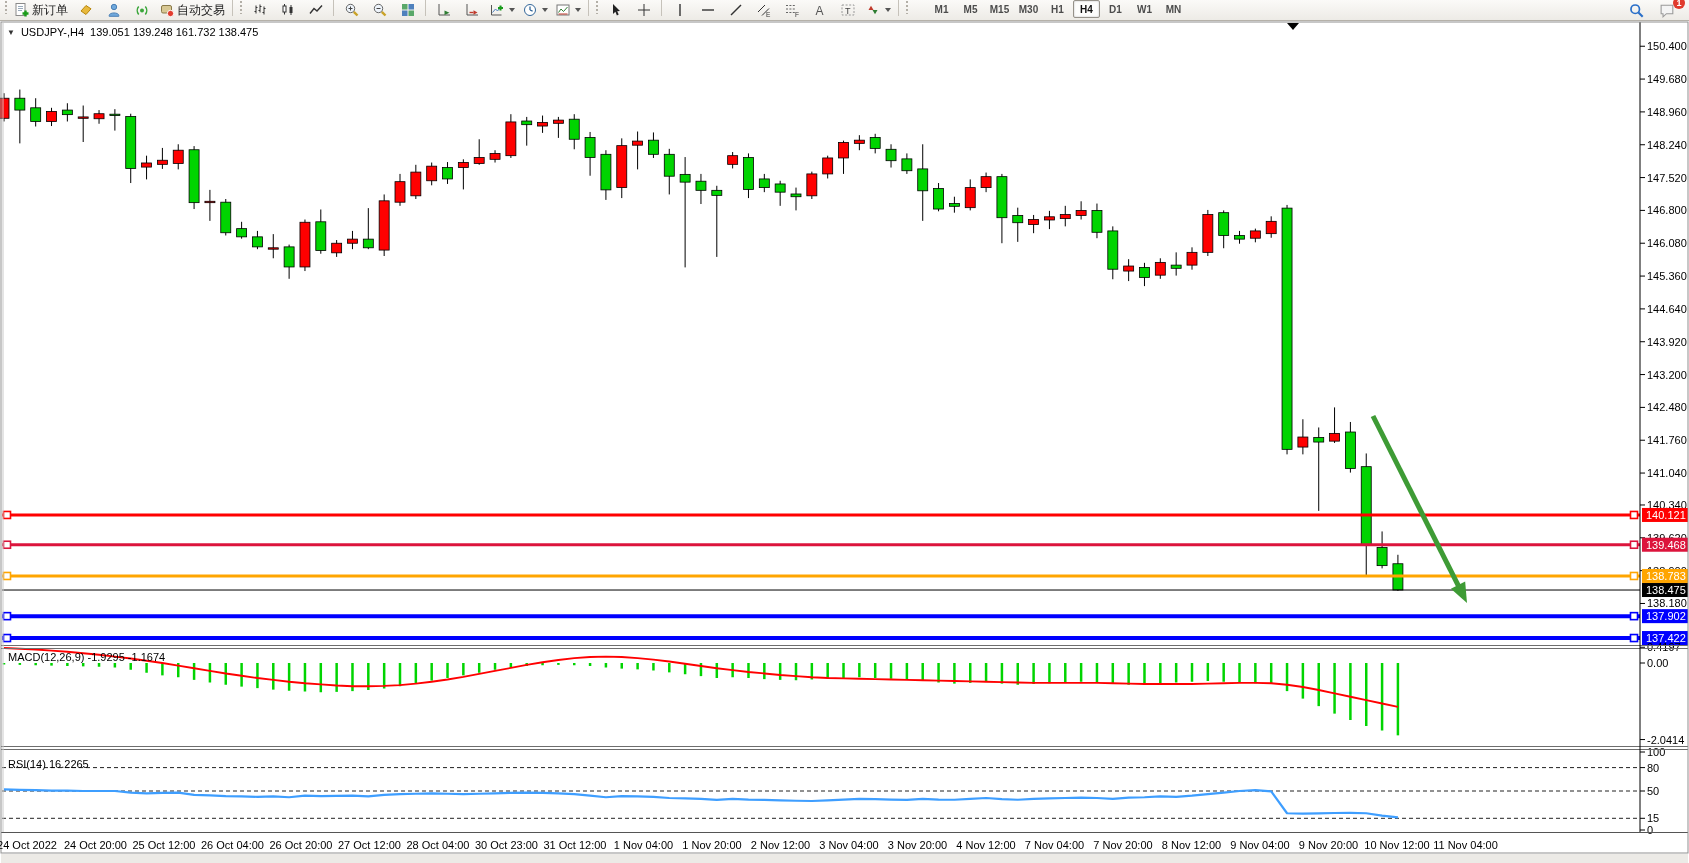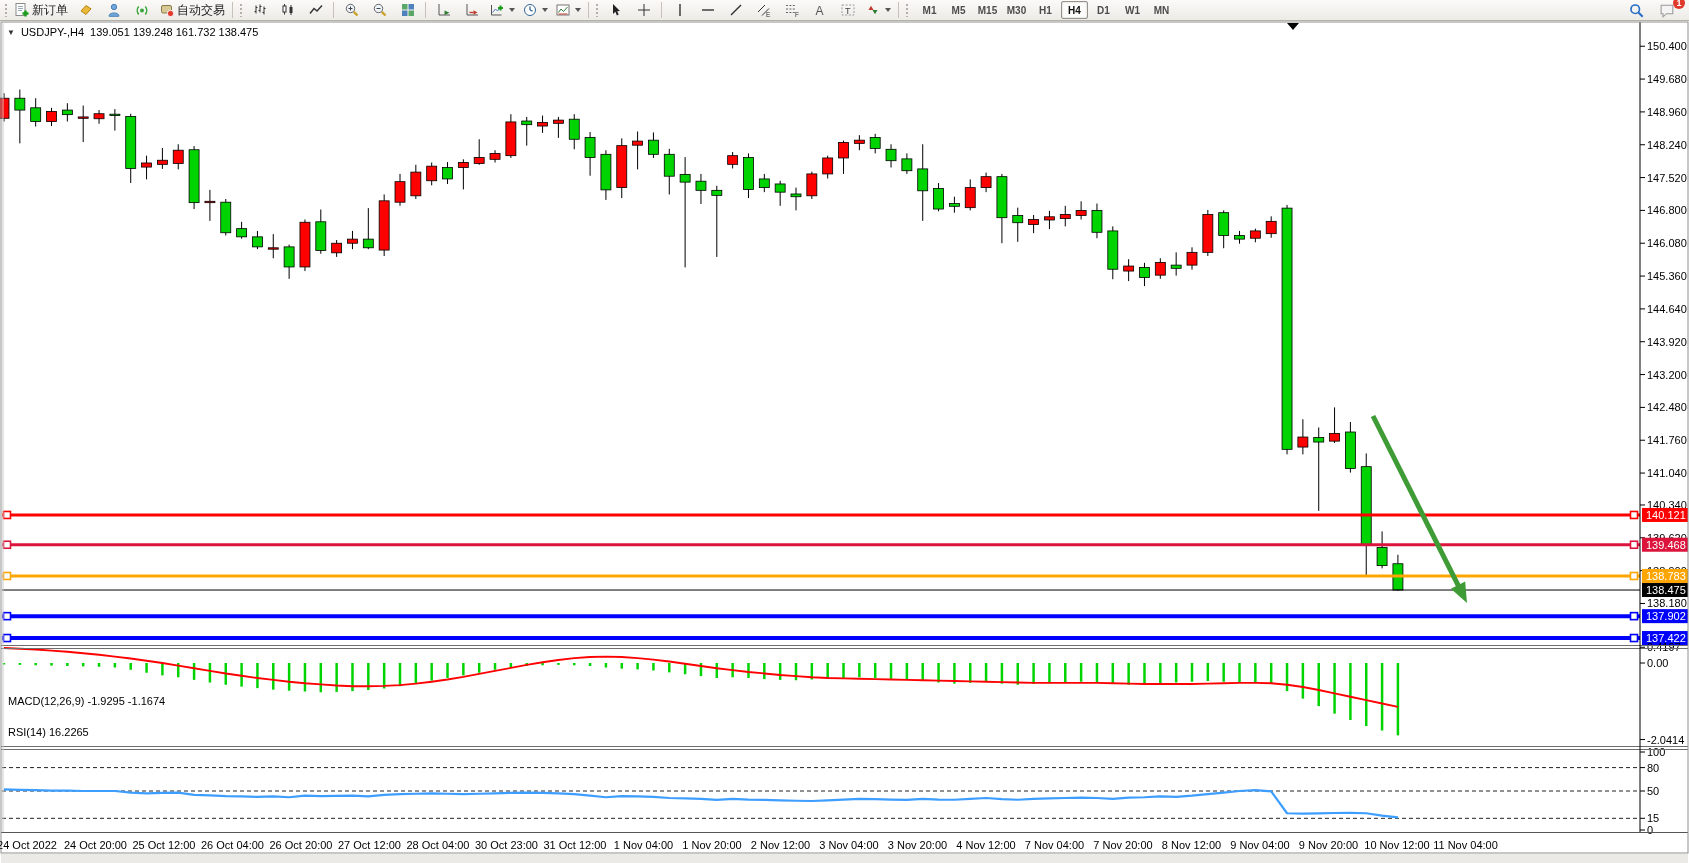--- a/index.html
+++ b/index.html
@@ -1,26 +1,26 @@
 <!DOCTYPE html>
 <html><head>
 <meta charset="utf-8">
 <style>
   html,body{margin:0;padding:0;background:#e8e6e2;font-family:"Liberation Sans",sans-serif;}
   #app{position:relative;width:1689px;height:863px;background:#fff;overflow:hidden;}
   
-  #toolbar{position:absolute;left:0;top:0;width:1689px;height:21px;display:flex;align-items:center;
+  #toolbar{position:absolute;left:0;top:0;width:1689px;height:21px;display:flex;align-items:flex-start;
     background:linear-gradient(#fbfaf8,#edebe6);border-bottom:1px solid #b5b1a9;padding:0 2px;box-sizing:border-box;gap:1px;}
   .tb{height:18px;min-width:21px;display:flex;align-items:center;justify-content:center;gap:2px;
     border:1px solid transparent;border-radius:2px;padding:0 2px;cursor:default;}
   .tb-label{font-size:12px;color:#222;white-space:nowrap;}
   .sep{width:1px;height:16px;background:#c6c2ba;margin:0 3px;}
   .grip{width:4px;height:14px;margin:0 2px;background-image:radial-gradient(#b3afa7 36%,transparent 37%);background-size:4px 4px;}
   .dd{width:0;height:0;border-left:3px solid transparent;border-right:3px solid transparent;border-top:4px solid #555;margin-left:2px;}
-  .tf-wrap{display:flex;align-items:center;gap:2px;margin-left:4px;}
+  .tf-wrap{display:flex;align-items:center;gap:2px;margin-left:16px;}
   .tf{min-width:25px;height:16px;display:flex;align-items:center;justify-content:center;
     font-size:10px;font-weight:bold;color:#4c4c4c;border:1px solid transparent;border-radius:2px;}
   .tf.active{background:#fdfdfc;border:1px solid #96928a;box-shadow:inset 0 0 2px #bbb;color:#111;}
   #tb-right{margin-left:auto;display:flex;align-items:center;gap:4px;padding-right:6px;}
   #chat-badge{position:absolute;right:-5px;top:-4px;width:12px;height:12px;border-radius:50%;
     background:#e03a2d;color:#fff;font-size:9px;font-weight:bold;display:flex;align-items:center;justify-content:center;}
   
   #chartwin{position:absolute;left:0;top:21px;width:1689px;height:842px;}
   #plot{position:absolute;left:0;top:0;}
   .ovl{position:absolute;font-size:11px;color:#000;white-space:nowrap;z-index:5;}
@@ -647,20 +647,20 @@
         <text x="1397" y="849" class="tlab" text-anchor="middle">10 Nov 12:00</text>
         <text x="1465.5" y="849" class="tlab" text-anchor="middle">11 Nov 04:00</text>
       </svg>
 
     <div class="ovl" id="chart-title">
       <span class="tri">▼</span>
       <span>USDJPY-,H4</span>
       <span>139.051 139.248 161.732 138.475</span>
     </div>
 
-    <div class="ovl ind-label" id="macd-label" style="top:630px;margin-top:44px;">
+    <div class="ovl ind-label" id="macd-label" style="top:630px;">
       <span>MACD(12,26,9)</span>&nbsp;<span>-1.9295 -1.1674</span>
     </div>
-    <div class="ovl ind-label" id="rsi-label" style="top:705px;">
+    <div class="ovl ind-label" id="rsi-label" style="top:737px;">
       <span>RSI(14)</span>&nbsp;<span>16.2265</span>
     </div>
   </div>
 </div>
 
 </body></html>

